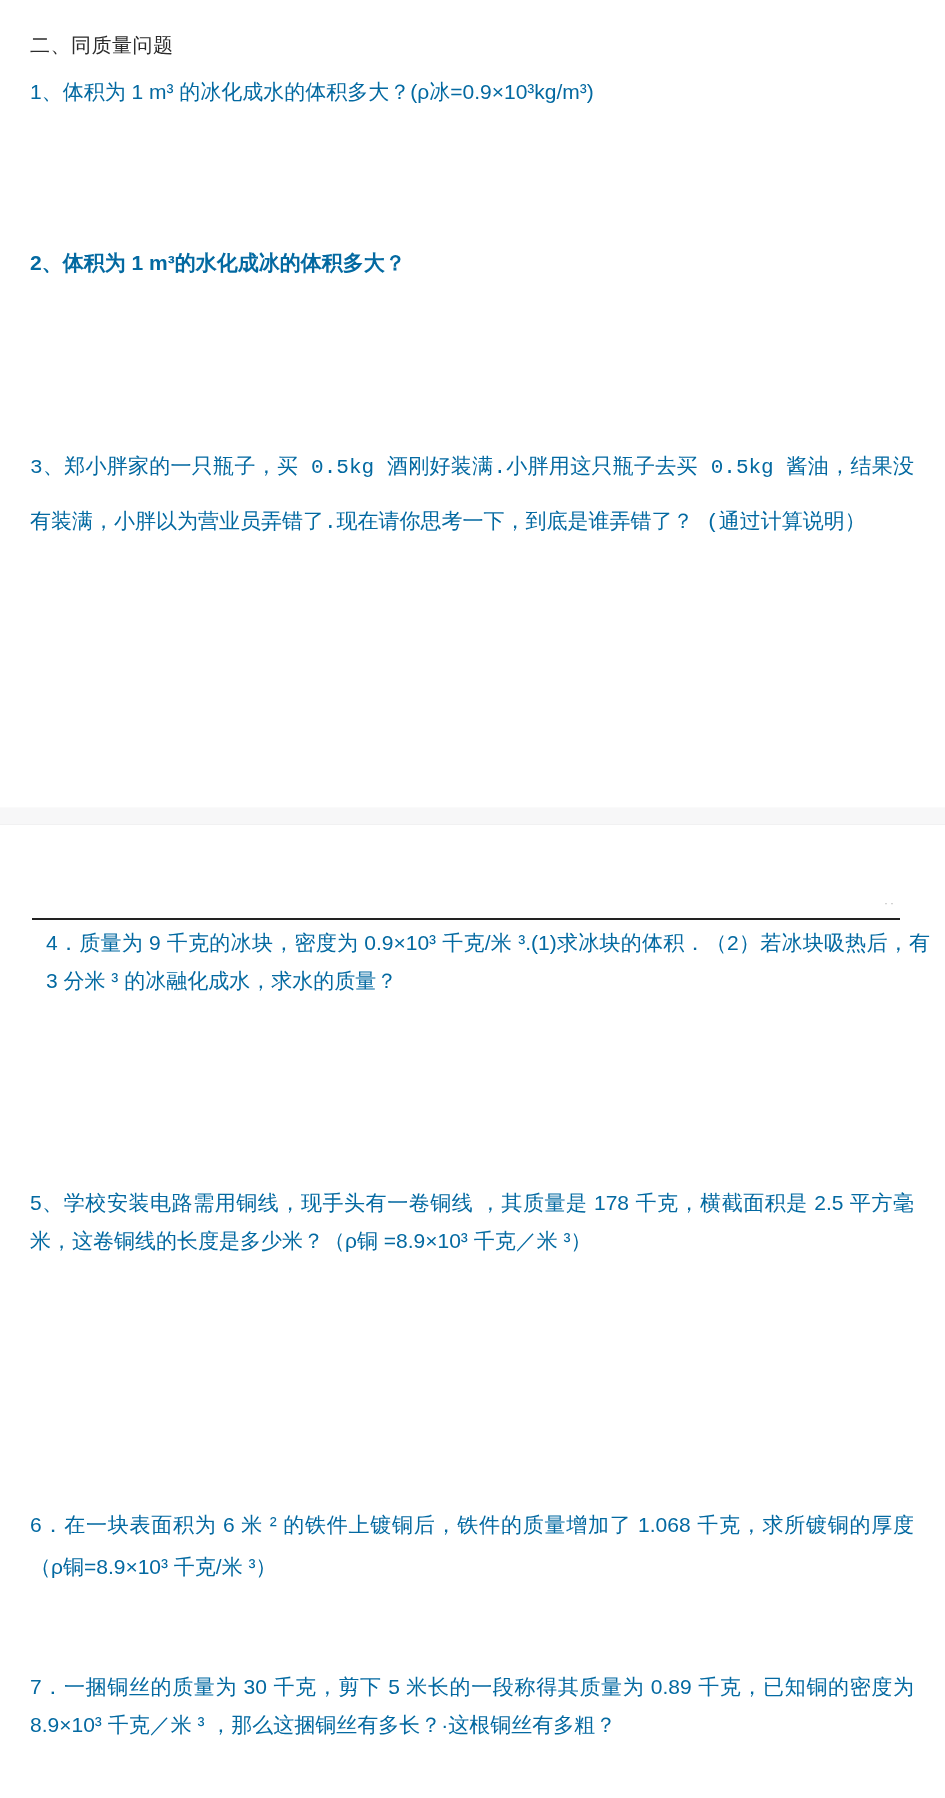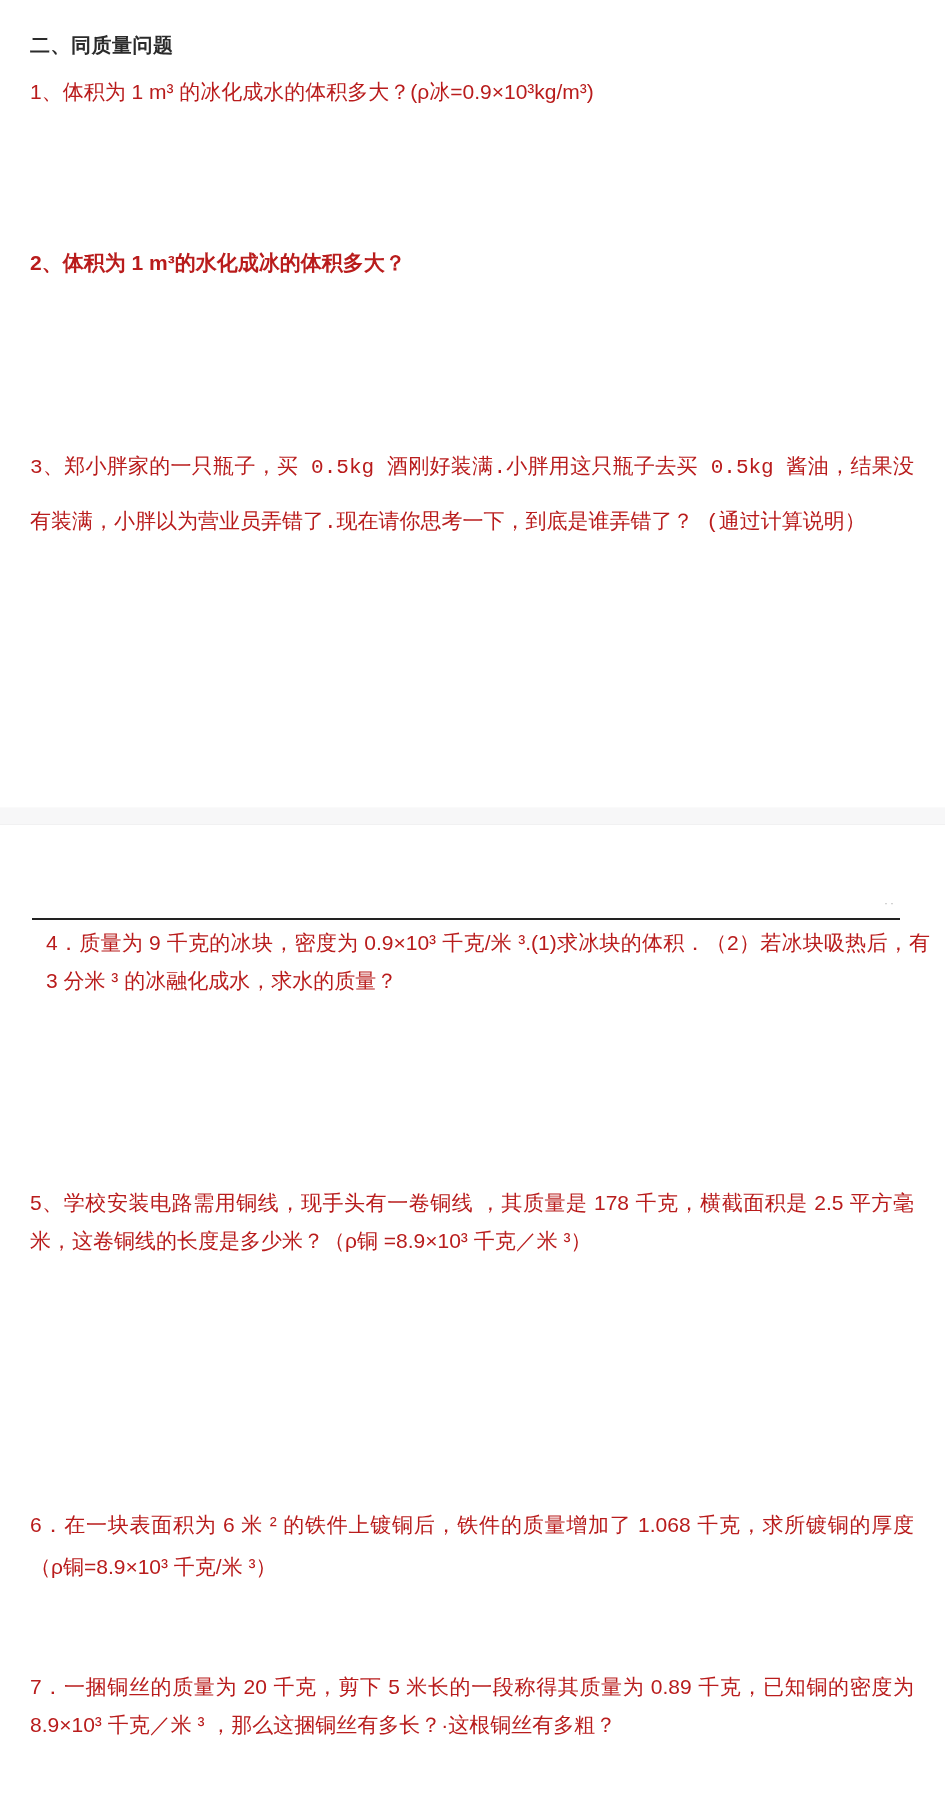--- a/index.html
+++ b/index.html
@@ -14,31 +14,31 @@
     background: #ffffff;
     font-family: "Liberation Sans", "DejaVu Sans", sans-serif;
     color: #3d3d3d;
     overflow: hidden;
   }
   .section-title {
     position: absolute;
     left: 30px;
     top: 32px;
     font-size: 20px;
-    font-weight: bold;
+    font-weight: normal;
     color: #2b2b2b;
     letter-spacing: 0.5px;
   }
   .question {
     position: absolute;
     left: 30px;
     width: 884px;
     font-size: 21px;
     line-height: 40px;
-    color: #b91c1c;
+    color: #0369a1;
     text-align: justify;
   }
   .q1 { top: 72px; }
   .q2 { top: 243px; font-weight: bold; }
   .q3 { top: 440px; line-height: 55px; font-family: Liberation Mono, monospace; }
   .q4 { top: 924px; line-height: 38px; margin-left: 16px; }
   .q5 { top: 1184px; line-height: 38px; }
   .q6 { top: 1504px; line-height: 42px; }
   .q7 { top: 1668px; line-height: 38px; }
   .separator-band {
@@ -86,15 +86,15 @@
   <div class="stray-mark">··</div>
 
   <div class="divider-line"></div>
 
   <div class="question q4">4．质量为 9 千克的冰块，密度为 0.9×10³ 千克/米 ³.(1)求冰块的体积．（2）若冰块吸热后，有 3 分米 ³ 的冰融化成水，求水的质量？</div>
 
   <div class="question q5">5、学校安装电路需用铜线，现手头有一卷铜线 ，其质量是 178 千克，横截面积是 2.5 平方毫米，这卷铜线的长度是多少米？（ρ铜  =8.9×10³ 千克／米 ³）</div>
 
   <div class="question q6">6．在一块表面积为 6 米 ² 的铁件上镀铜后，铁件的质量增加了 1.068 千克，求所镀铜的厚度（ρ铜=8.9×10³ 千克/米 ³）</div>
 
-  <div class="question q7">7．一捆铜丝的质量为 20 千克，剪下 5 米长的一段称得其质量为 0.89 千克，已知铜的密度为 8.9×10³ 千克／米 ³ ，那么这捆铜丝有多长？·这根铜丝有多粗？</div>
+  <div class="question q7">7．一捆铜丝的质量为 30 千克，剪下 5 米长的一段称得其质量为 0.89 千克，已知铜的密度为 8.9×10³ 千克／米 ³ ，那么这捆铜丝有多长？·这根铜丝有多粗？</div>
 
 </div>
 
 </body></html>

